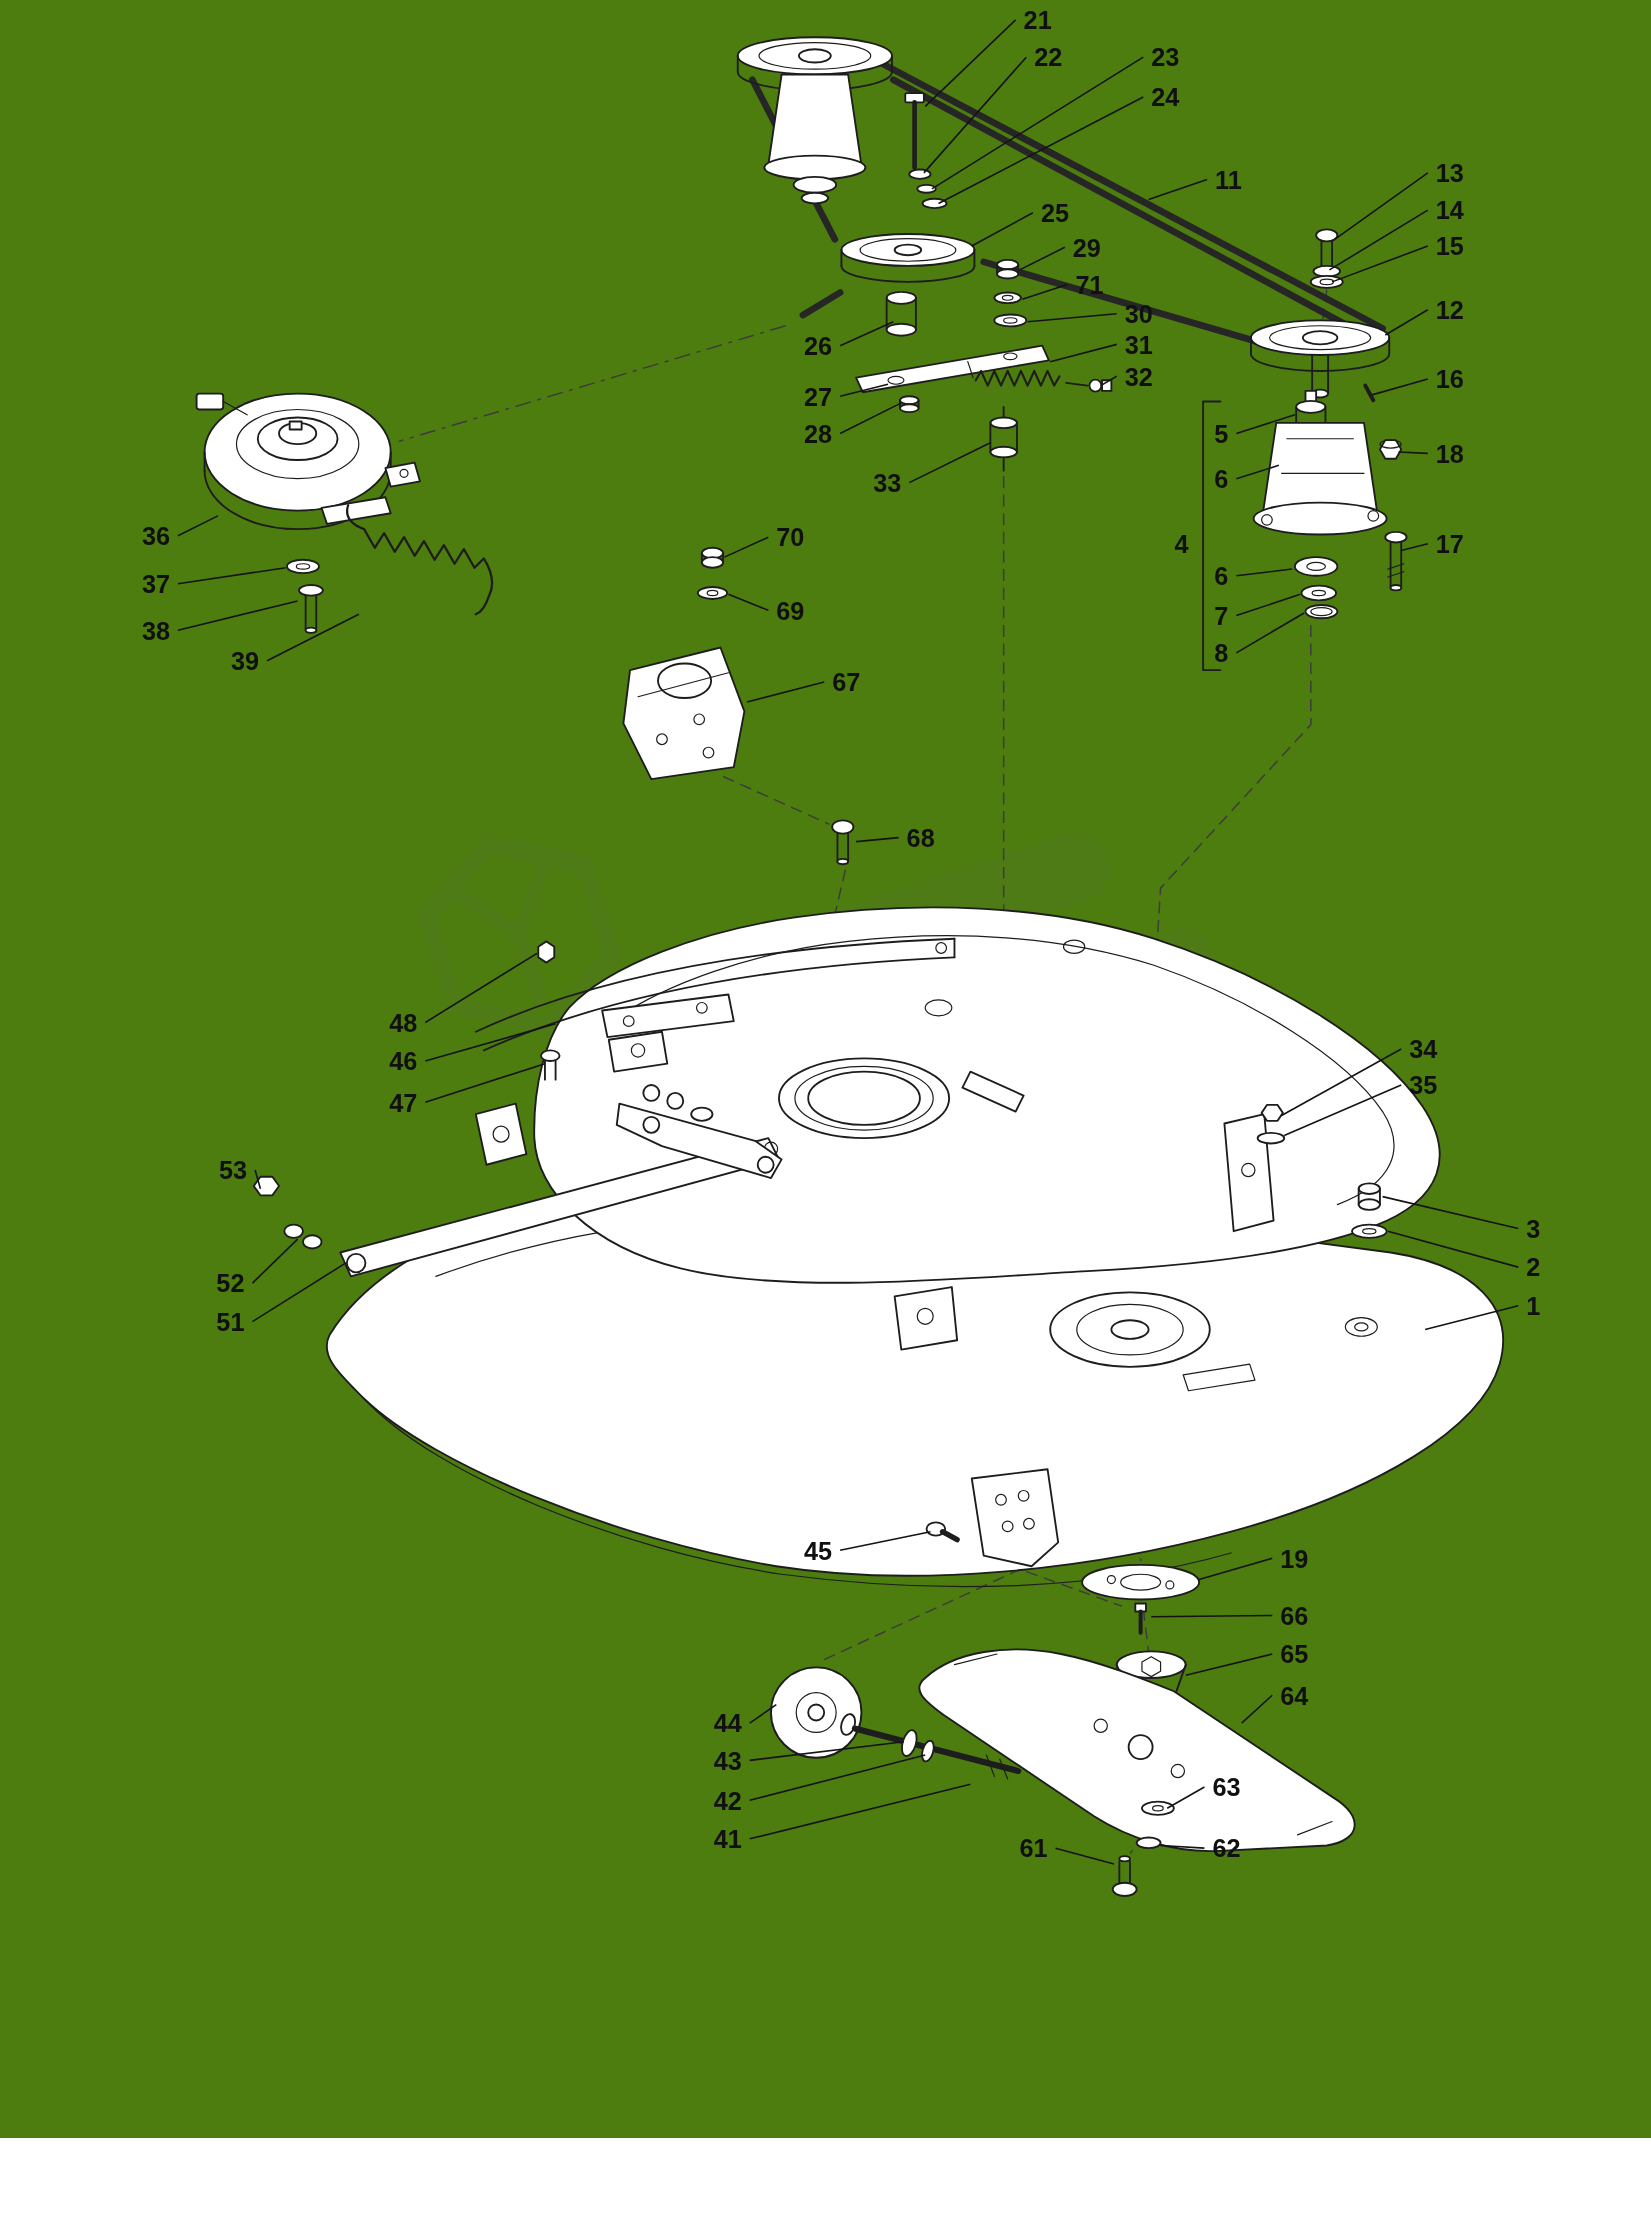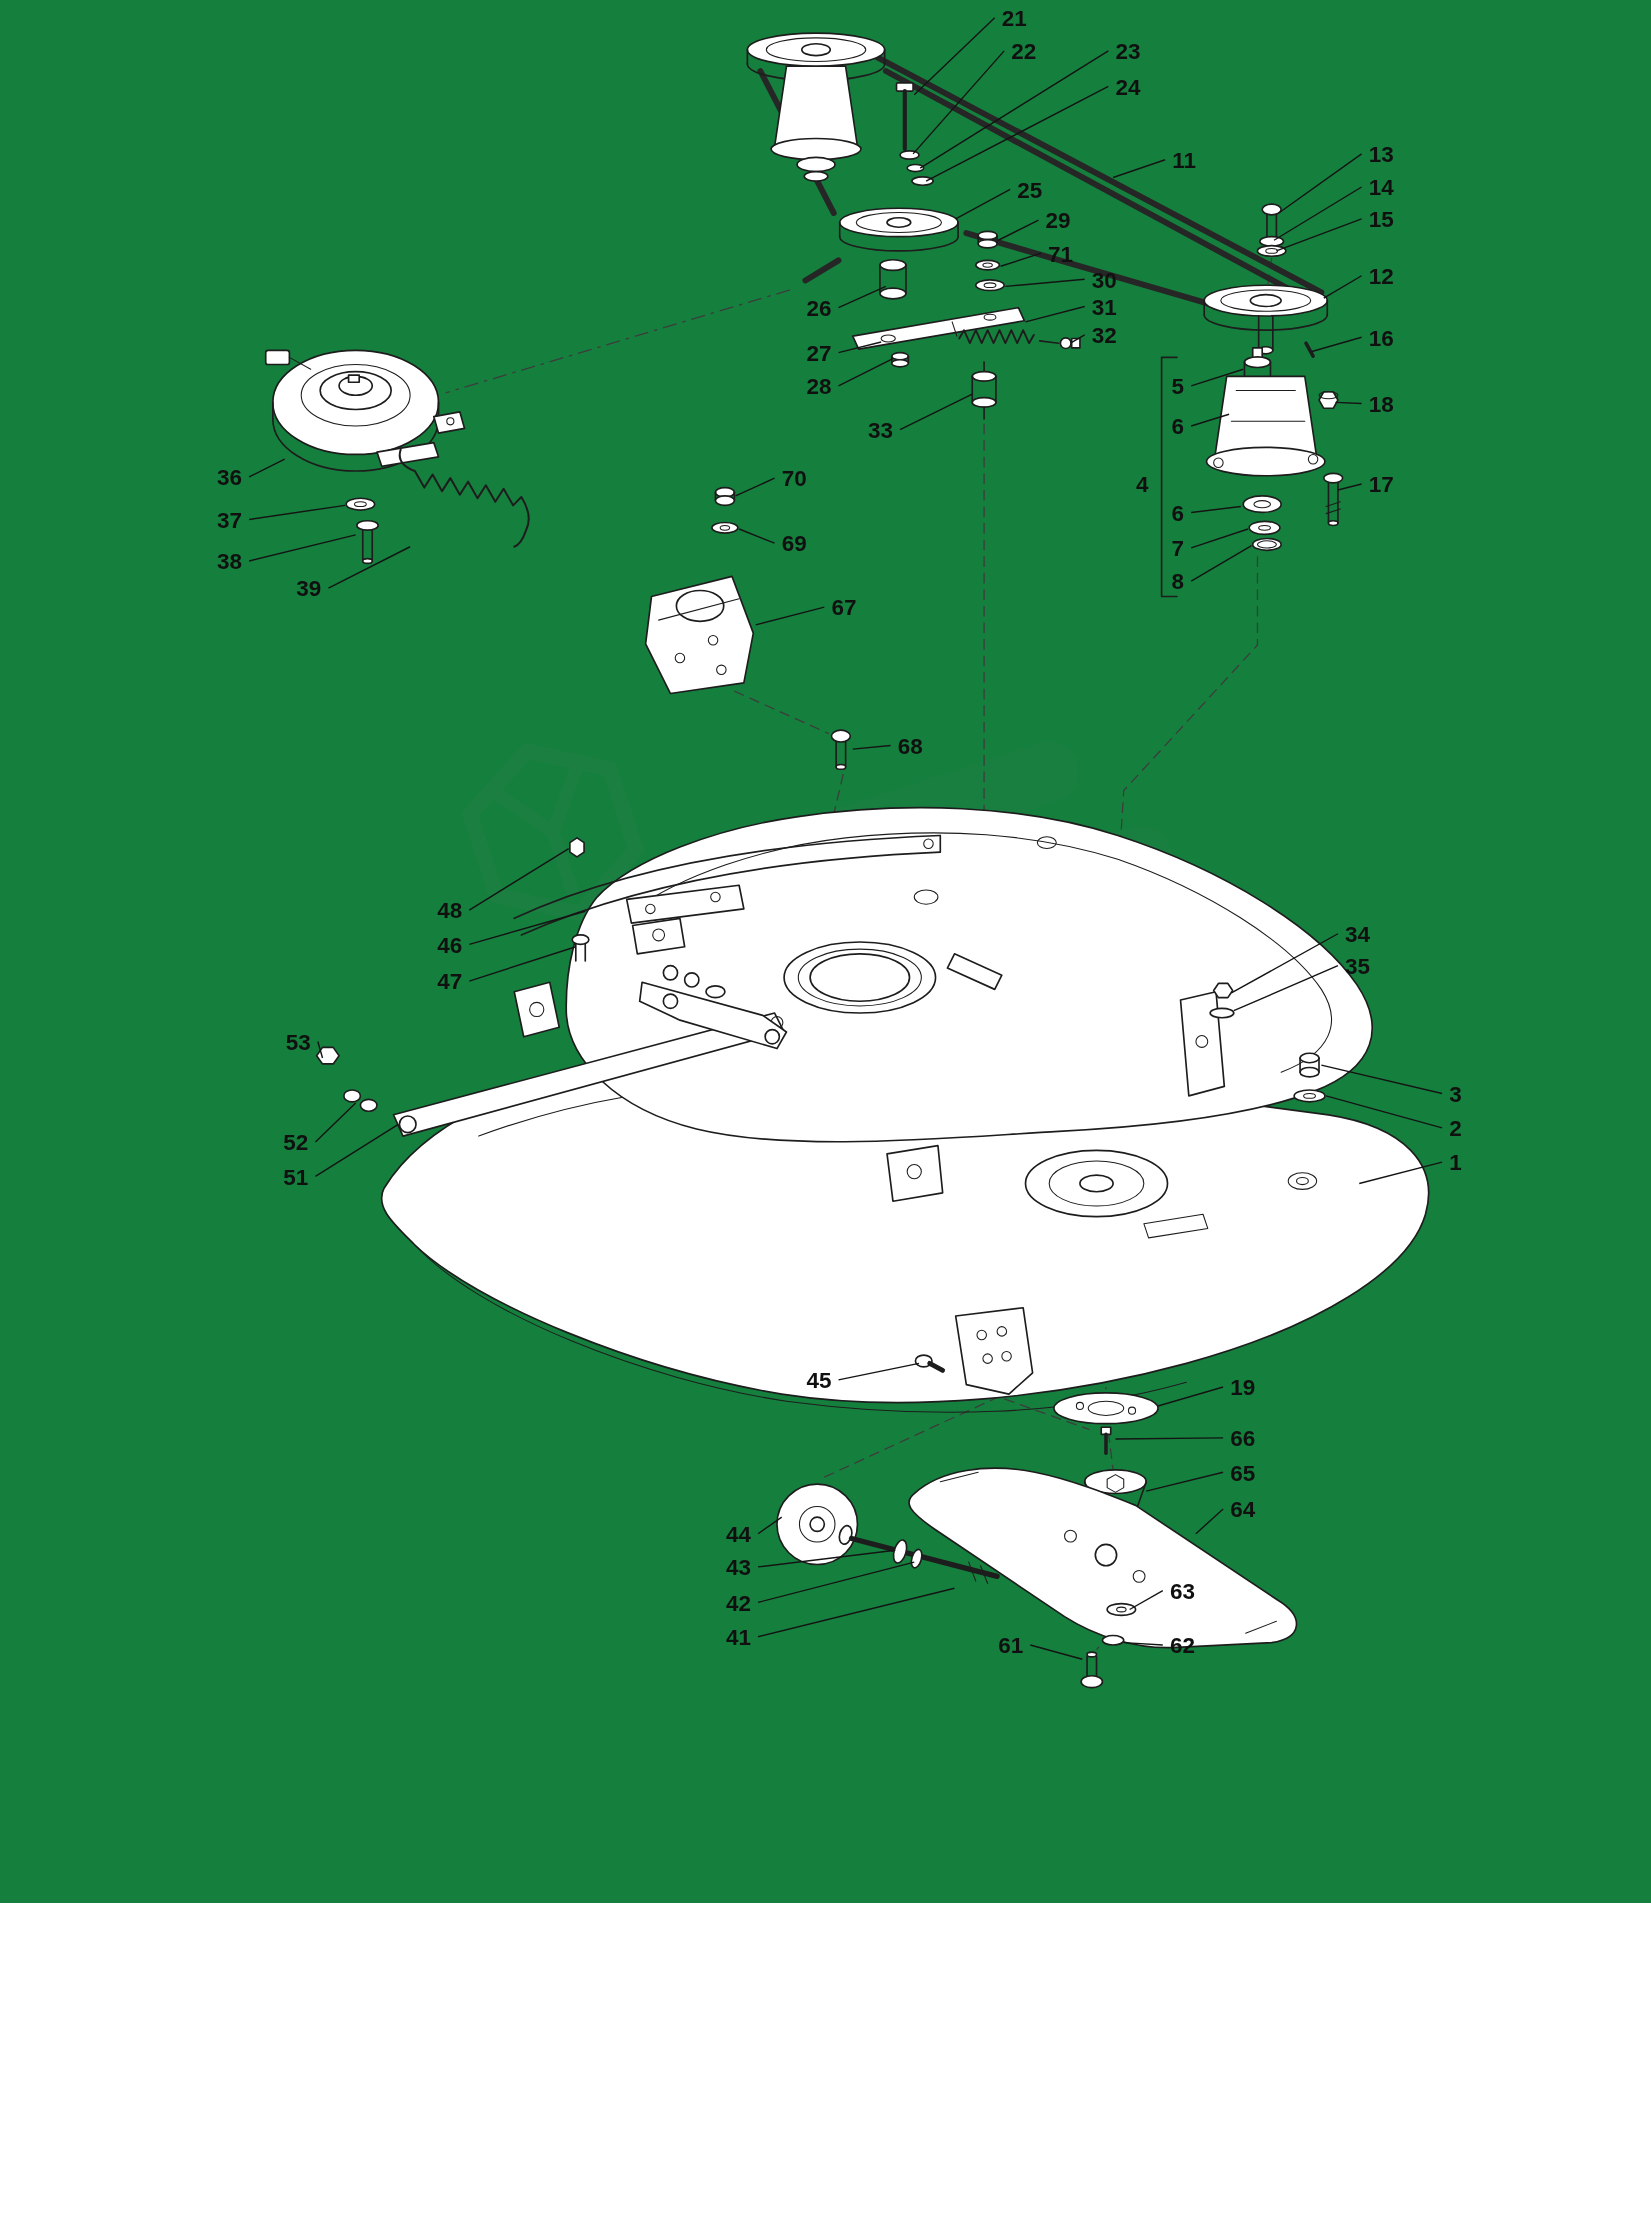--- a/index.html
+++ b/index.html
@@ -1,16 +1,16 @@
 <!DOCTYPE html>
 <html style="font-size:11px"><head>
 <meta charset="utf-8">
 <style>
   html,body{margin:0;padding:0;background:#ffffff;}
-  .stage{position:relative;width:1651px;height:1903px;background:#15803d;overflow:hidden;
+  .stage{position:relative;width:1651px;height:2138px;background:#4d7c0f;overflow:hidden;
          font-family:"Liberation Sans",sans-serif;}
   svg{display:block;width:100%;height:100%;}
   
   .s{fill:none;stroke:#1d1d1d;stroke-width:1.4;stroke-linecap:round;stroke-linejoin:round;}
   .w{fill:#ffffff;stroke:#1d1d1d;stroke-width:1.4;stroke-linejoin:round;}
   .t{stroke-width:0.9;}
   .belt{fill:none;stroke:#262626;stroke-width:5;stroke-linecap:round;}
   .dash{fill:none;stroke:#3c3c3c;stroke-width:1.1;stroke-dasharray:9 5;}
   .dd{fill:none;stroke:#3c3c3c;stroke-width:1.1;stroke-dasharray:12 5 3 5;}
   .leader{stroke:#141414;stroke-width:1.2;fill:none;}

